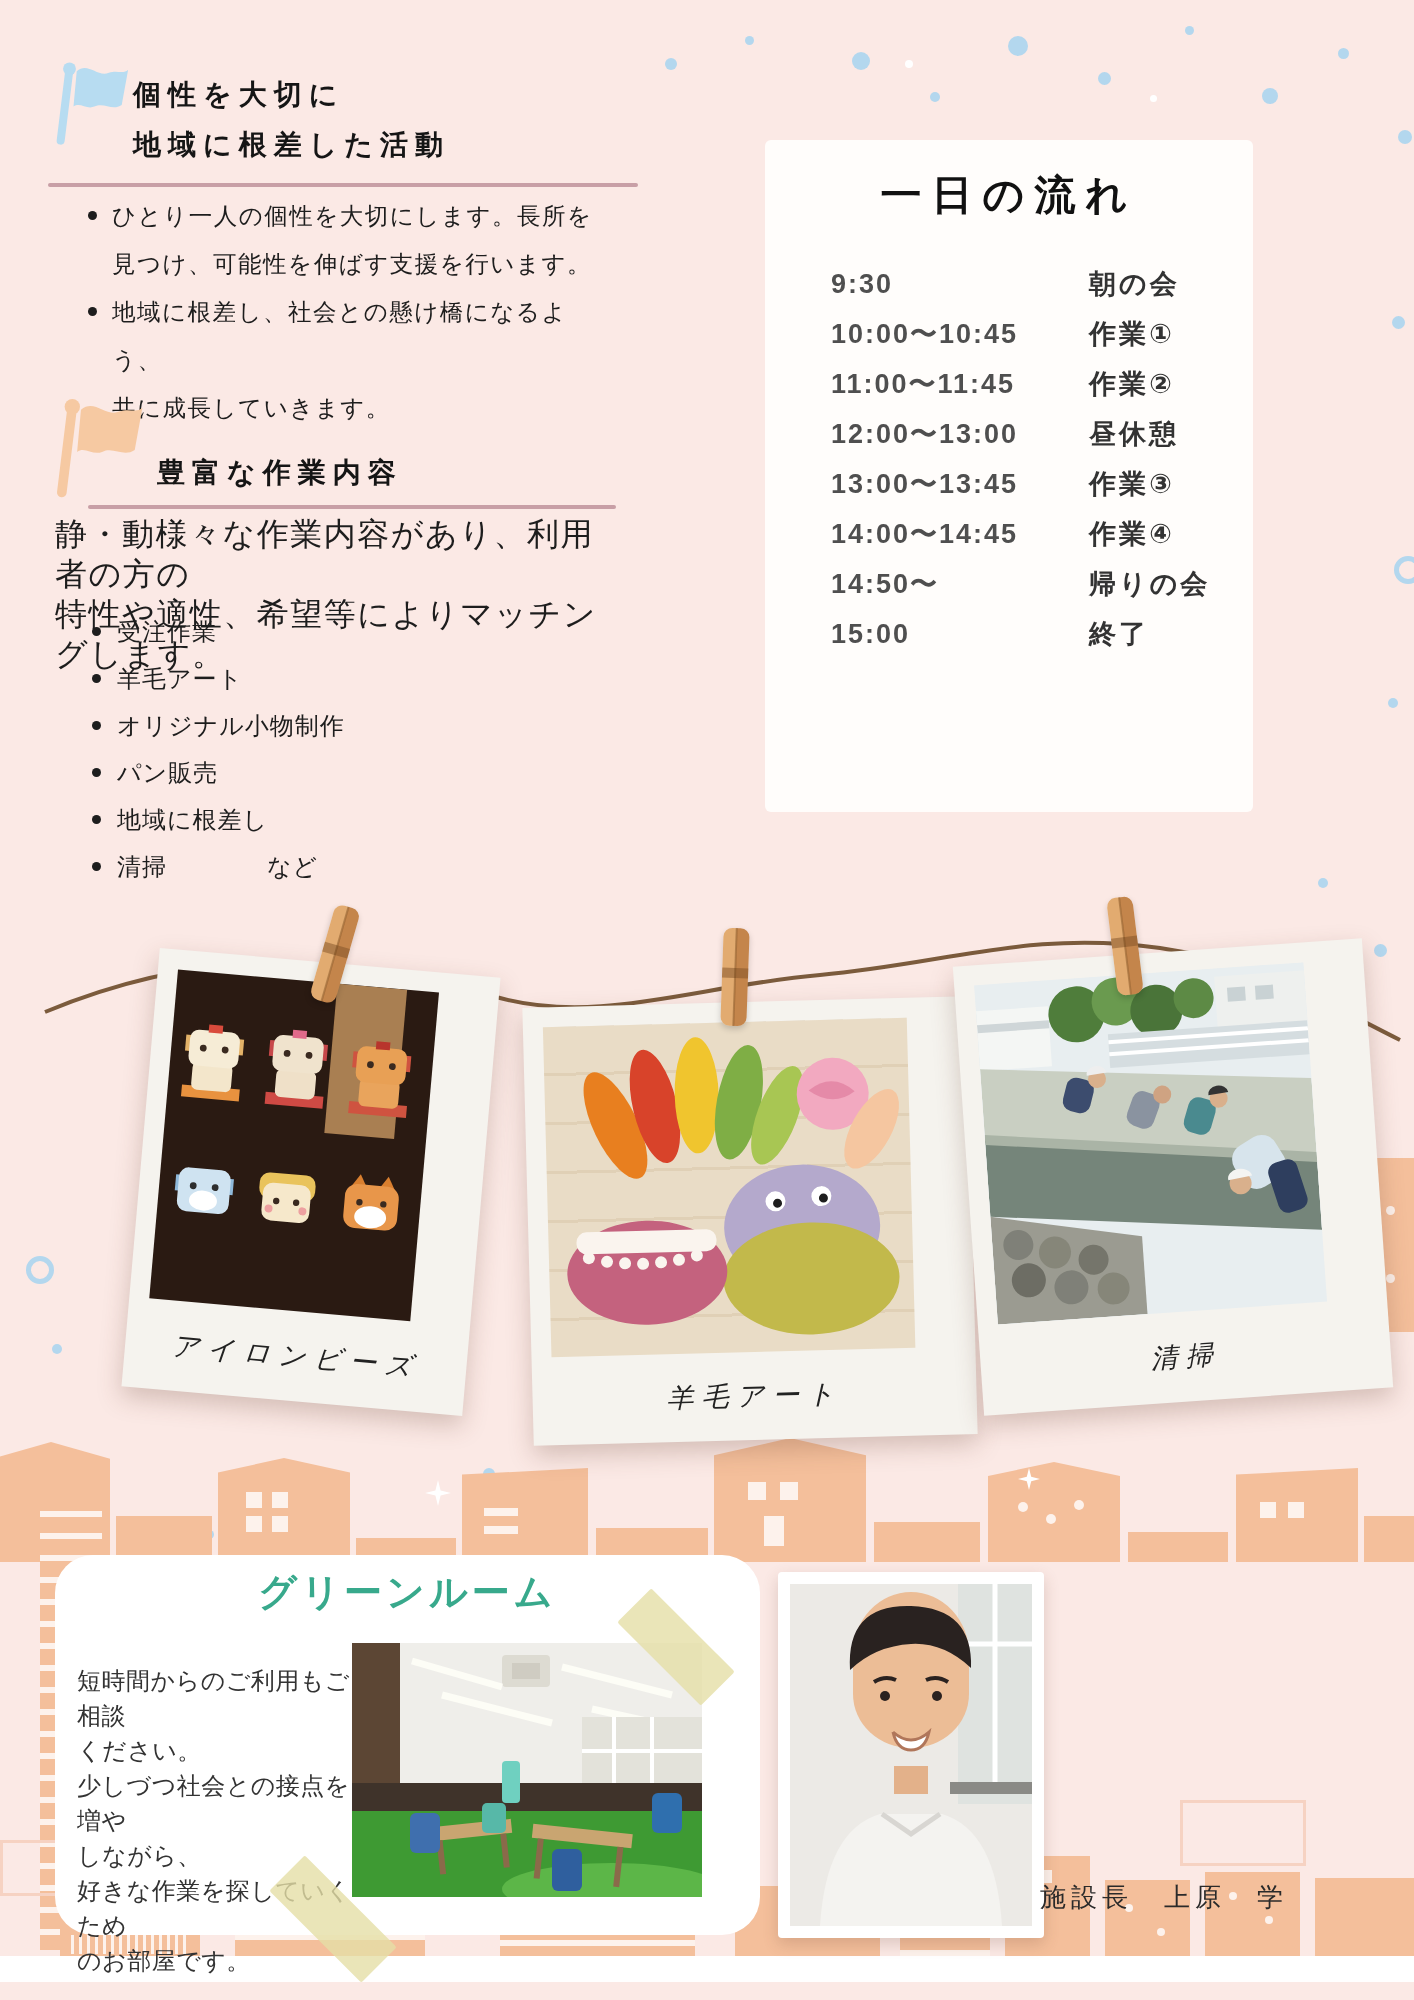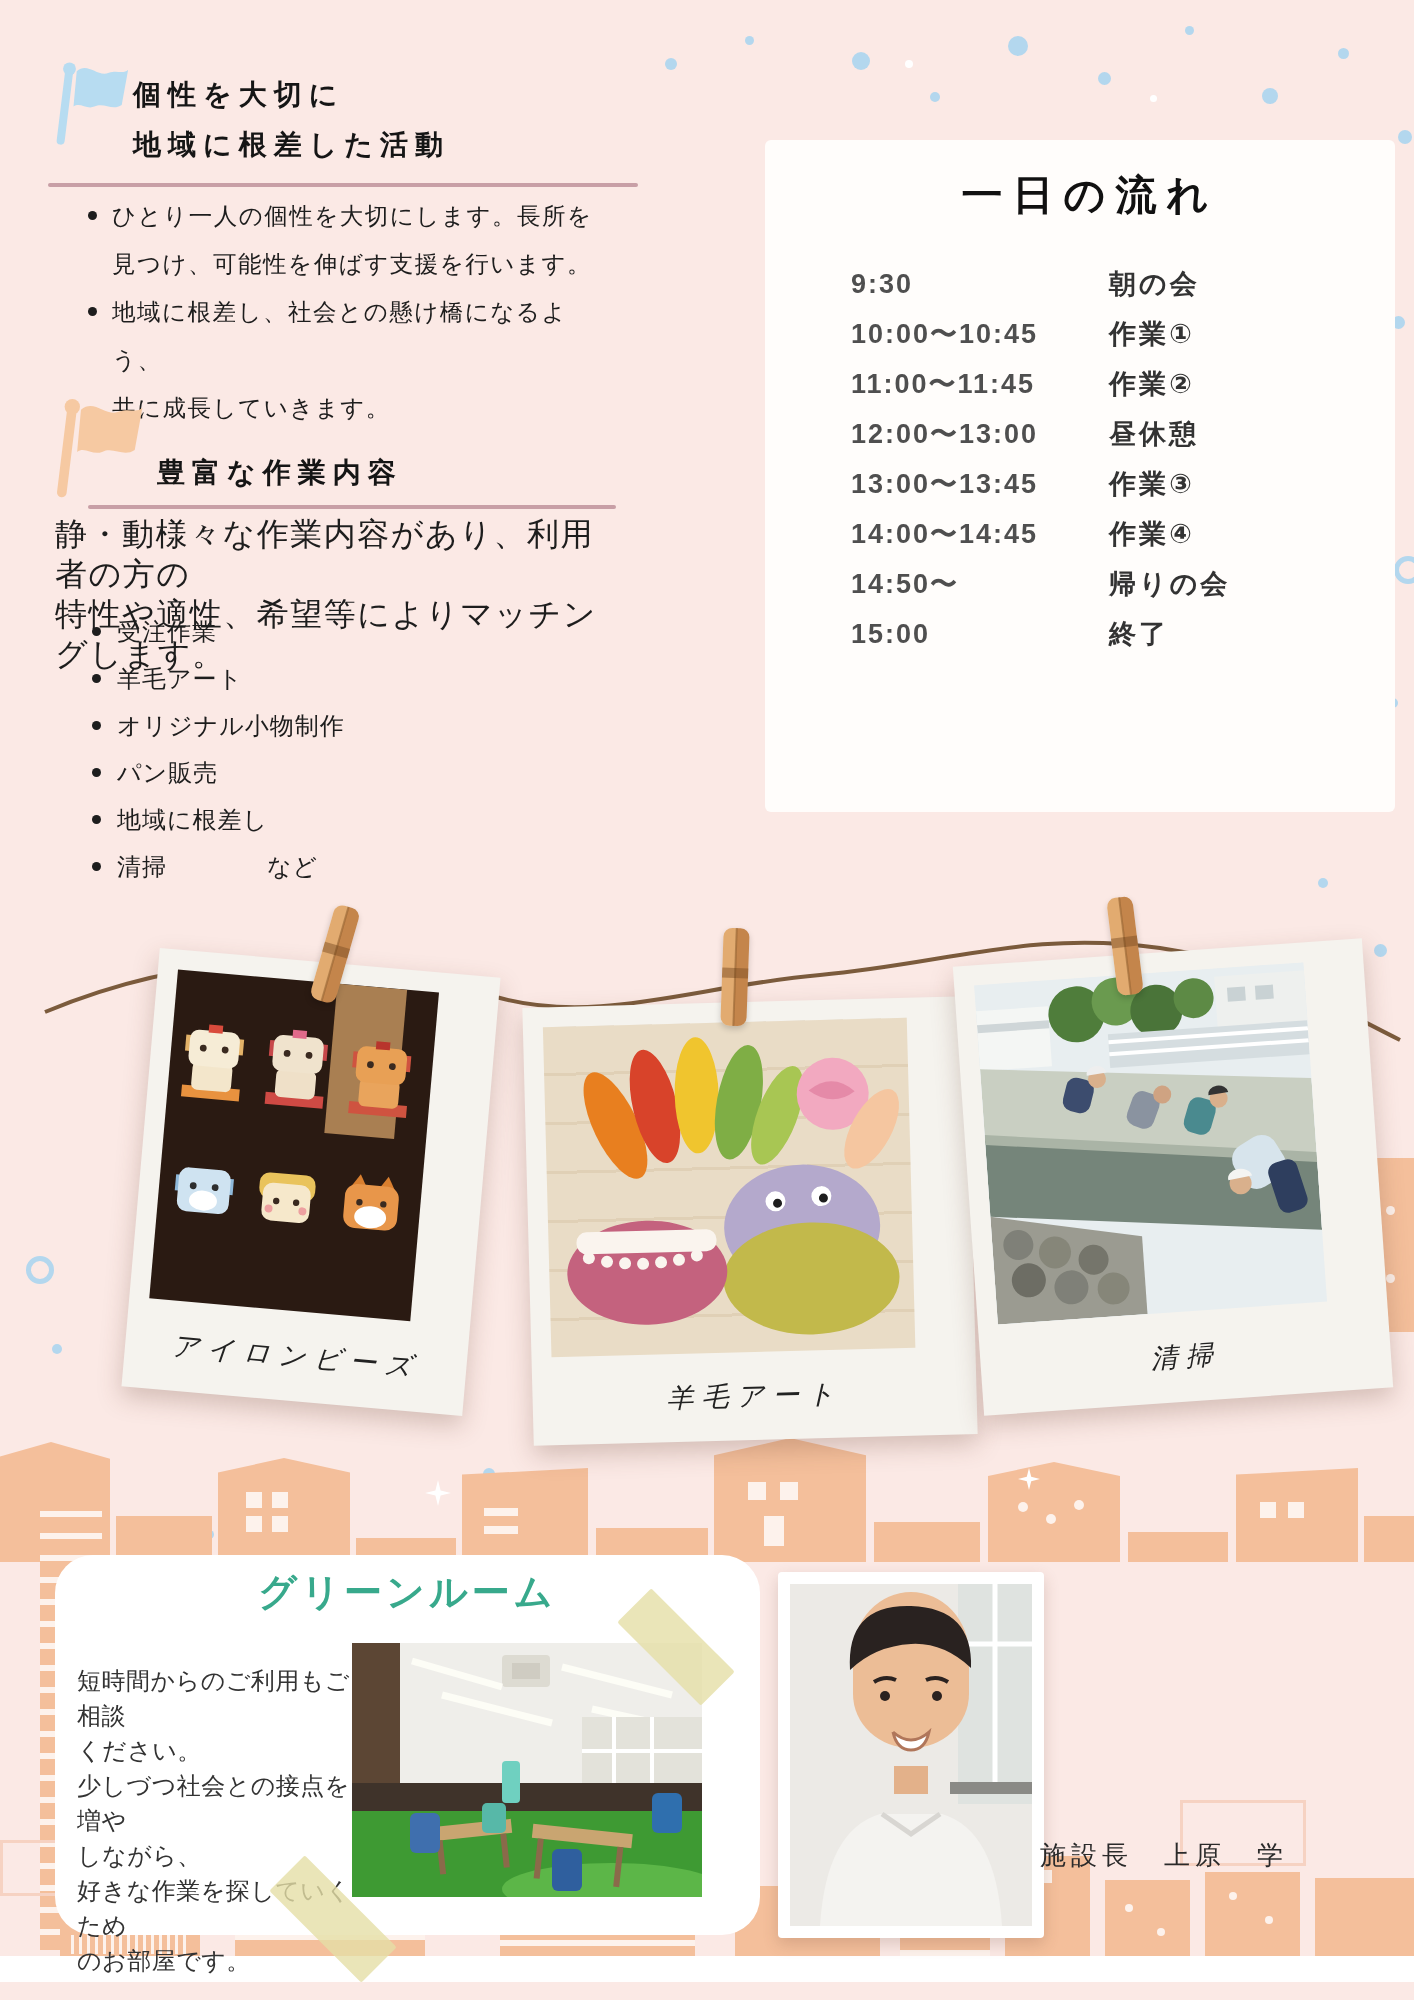--- a/index.html
+++ b/index.html
@@ -37,21 +37,21 @@
   .underline{position:absolute;height:4px;background:#c89fa6;z-index:2;border-radius:2px;}
   .bullets{position:absolute;z-index:2;list-style:none;margin:0;padding:0;}
   .bullets li{display:flex;gap:15px;font-size:23.5px;line-height:48px;letter-spacing:1.5px;}
   .bullets li .dot{flex:0 0 auto;width:9px;height:9px;border-radius:50%;background:#1d1d1d;margin-top:19px;}
   .intro{position:absolute;z-index:2;font-size:32px;line-height:40px;letter-spacing:1.5px;}
   .worklist{position:absolute;z-index:2;list-style:none;margin:0;padding:0;}
   .worklist li{display:flex;gap:16px;font-size:24px;line-height:47px;letter-spacing:1px;}
   .worklist li .dot{flex:0 0 auto;width:9px;height:9px;border-radius:50%;background:#1d1d1d;margin-top:19px;}
 
   
-  .sched{position:absolute;left:765px;top:140px;width:610px;height:672px;background:#fffdfb;border-radius:6px;z-index:2;padding-left:20px;}
+  .sched{position:absolute;left:765px;top:140px;width:488px;height:672px;background:#fffdfb;border-radius:6px;z-index:2;}
   .sched-title{margin-top:28px;text-align:center;font-size:41px;font-weight:bold;letter-spacing:10px;color:#111;}
   .sched-rows{list-style:none;margin:36px 0 0;padding:0 0 0 66px;}
   .sched-rows li{display:flex;height:50px;align-items:center;}
   .sched-rows .time{width:258px;font-size:27px;font-weight:bold;letter-spacing:2px;color:#4f4f4f;}
   .sched-rows .act{font-size:27px;font-weight:bold;letter-spacing:3px;color:#333;}
   .sched-note{margin-top:62px;text-align:center;font-size:30px;letter-spacing:2px;color:#1a1a1a;}
 
   
   .rope{position:absolute;left:0;top:0;z-index:2;}
   .pin{position:absolute;width:26px;height:98px;border-radius:9px;z-index:5;
@@ -70,21 +70,21 @@
   .groom{position:absolute;left:55px;top:1555px;width:705px;height:380px;background:#ffffff;border-radius:38px;z-index:3;}
   .groom-title{margin-top:12px;text-align:center;font-size:38px;font-weight:bold;letter-spacing:4px;color:#38a98c;}
   .groom-body{position:absolute;left:22px;top:108px;width:280px;font-size:24px;line-height:35px;color:#333;letter-spacing:0.5px;}
   .room-pic{position:absolute;left:297px;top:88px;width:350px;height:254px;overflow:hidden;background:#efeeea;}
   .tape{position:absolute;background:rgba(229,223,166,.8);z-index:4;border-radius:2px;}
 
   
   .director{position:absolute;left:778px;top:1572px;width:266px;height:366px;background:#ffffff;padding:12px;
     box-sizing:border-box;z-index:3;box-shadow:0 6px 16px rgba(100,60,45,.2);border-radius:4px;}
   .director .pic{width:242px;height:342px;overflow:hidden;position:relative;background:#eceae6;}
-  .director-cap{position:absolute;left:1040px;top:1838px;z-index:6;font-size:26px;letter-spacing:5px;color:#2a2a2a;}
+  .director-cap{position:absolute;left:1040px;top:1880px;z-index:6;font-size:26px;letter-spacing:5px;color:#2a2a2a;}
 </style>
 </head>
 <body>
 
 <div>
   <div class="bdot" style="left:665px;top:58px;width:12px;height:12px"></div>
   <div class="bdot" style="left:745px;top:36px;width:9px;height:9px"></div>
   <div class="bdot" style="left:852px;top:52px;width:18px;height:18px"></div>
   <div class="bdot" style="left:930px;top:92px;width:10px;height:10px"></div>
   <div class="bdot" style="left:1008px;top:36px;width:20px;height:20px"></div>

